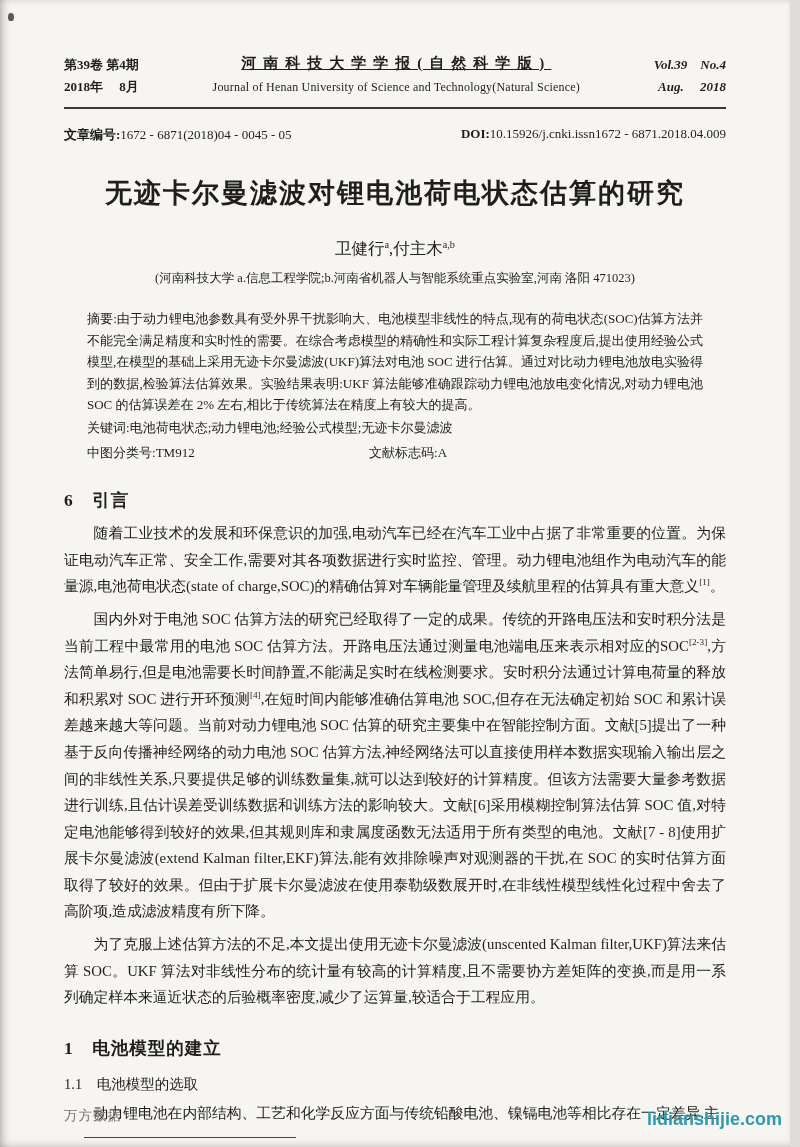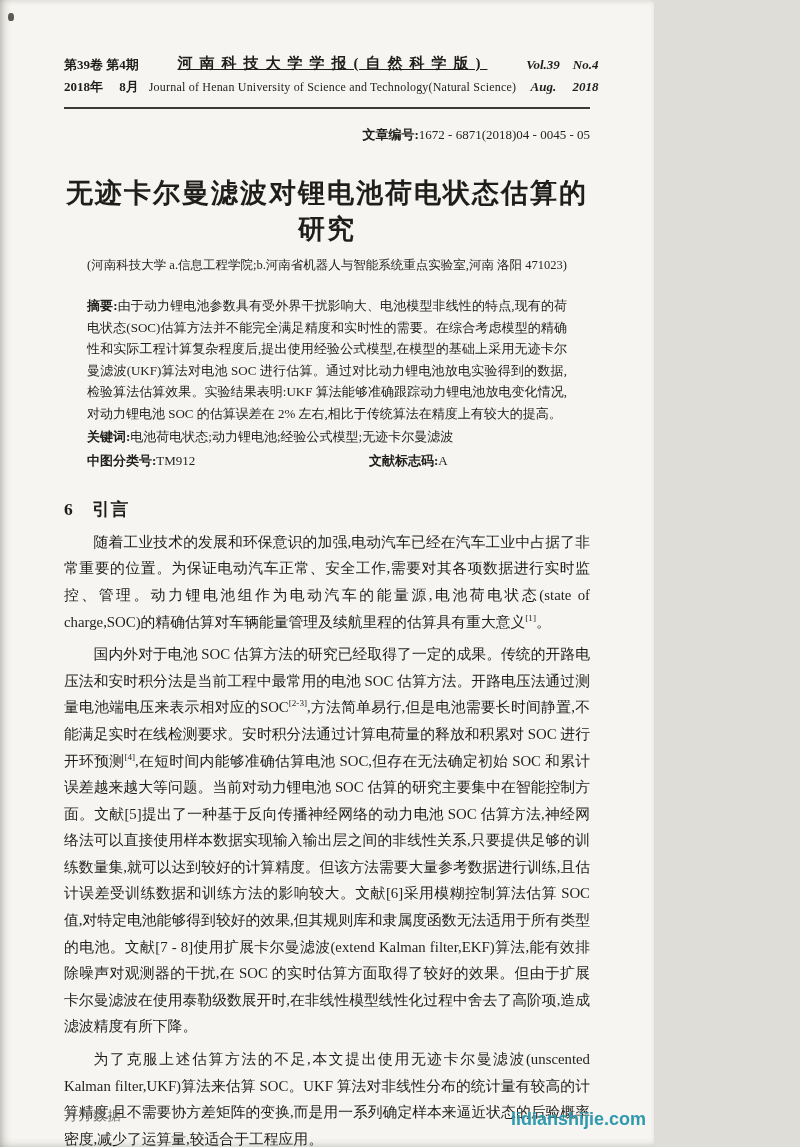--- a/index.html
+++ b/index.html
@@ -1,18 +1,18 @@
 <!DOCTYPE html>
 <html><head>
 <meta charset="utf-8">
 <style>
   html,body{margin:0;padding:0;background:#dfddd8;}
   .page{
     position:relative;
-    width:654px;height:1147px;
+    width:790px;height:1147px;
     background:#f6f5f2;
     box-shadow:inset 7px 0 10px -5px rgba(60,55,45,.35),
                inset 0 -5px 8px -4px rgba(60,55,45,.20),
                inset 0 4px 6px -4px rgba(60,55,45,.12);
     overflow:hidden;
     font-family:"Liberation Serif","DejaVu Serif",serif;
     color:#1f1e1c;
     box-sizing:border-box;
   }
   .speck{position:absolute;left:8px;top:13px;width:6px;height:8px;background:#413f3a;border-radius:45%;opacity:.85;}
@@ -21,32 +21,32 @@
   
   .jheader{display:flex;justify-content:space-between;align-items:flex-start;}
   .h-left,.h-right{font-size:13px;line-height:22px;font-weight:bold;white-space:nowrap;}
   .h-right{text-align:right;font-style:italic;}
   .h-center{text-align:center;flex:1;padding:0 10px;}
   .journal-cn{font-size:15px;font-weight:bold;letter-spacing:7px;white-space:nowrap;text-decoration:underline;}
   .journal-en{font-size:12px;margin-top:7px;letter-spacing:.2px;white-space:nowrap;}
   .header-rule{height:2px;background:#3c3a36;margin-top:9px;box-shadow:0 2px 0 -1px #6b6962;}
 
   
-  .meta-row{display:flex;justify-content:flex-end;margin-top:17px;font-size:13px;}
+  .meta-row{display:flex;justify-content:space-between;margin-top:17px;font-size:13px;}
   .meta-row b{font-weight:bold;}
 
   
   .title{margin-top:31px;text-align:center;font-size:27px;font-weight:bold;letter-spacing:2px;}
   .authors{margin-top:27px;text-align:center;font-size:16.5px;}
   .affiliation{margin-top:10px;text-align:center;font-size:12.5px;}
   sup{font-size:.62em;line-height:0;vertical-align:super;}
 
   
   .abstract-block{margin:21px 23px 0 23px;font-size:13px;line-height:21.6px;text-align:justify;}
-  .abstract-block .lbl{font-weight:bold;margin-top:27px;}
+  .abstract-block .lbl{font-weight:normal;margin-top:27px;}
   .kw-line{margin-top:1px;}
   .clc-line{margin-top:3px;display:flex;}
   .clc-item1{display:inline-block;width:282px;}
 
   
   .sec-h1{margin-top:25px;font-size:17.5px;font-weight:bold;letter-spacing:1px;}
   .para{margin:6px 0 0 0;font-size:14.8px;line-height:26.6px;text-align:justify;text-indent:2em;}
   .para:first-of-type{margin-top:8px;}
   .sec-h2{margin-top:15px;font-size:14.5px;font-weight:normal;}
 
@@ -81,23 +81,27 @@
         <div>Vol.39　No.4</div>
         <div>Aug.　  2018</div>
       </div>
     </div>
     <div class="header-rule"></div>
 
     <div class="meta-row">
       <div>
         <b>文章编号:</b><span>1672 - 6871(2018)04 - 0045 - 05</span>
       </div>
+      <div>
+        <b>DOI:</b><span>10.15926/j.cnki.issn1672 - 6871.2018.04.009</span>
+      </div>
     </div>
 
     <div class="title">无迹卡尔曼滤波对锂电池荷电状态估算的研究</div>
+    <div class="authors">卫健行<sup>a</sup>,付主木<sup>a,b</sup></div>
     <div class="affiliation">(河南科技大学 a.信息工程学院;b.河南省机器人与智能系统重点实验室,河南 洛阳 471023)</div>
 
     <div class="abstract-block">
       <div>
         <span class="lbl">摘要:</span><span>由于动力锂电池参数具有受外界干扰影响大、电池模型非线性的特点,现有的荷电状态(SOC)估算方法并不能完全满足精度和实时性的需要。在综合考虑模型的精确性和实际工程计算复杂程度后,提出使用经验公式模型,在模型的基础上采用无迹卡尔曼滤波(UKF)算法对电池 SOC 进行估算。通过对比动力锂电池放电实验得到的数据,检验算法估算效果。实验结果表明:UKF 算法能够准确跟踪动力锂电池放电变化情况,对动力锂电池 SOC 的估算误差在 2% 左右,相比于传统算法在精度上有较大的提高。</span>
       </div>
       <div class="kw-line">
         <span class="lbl">关键词:</span><span>电池荷电状态;动力锂电池;经验公式模型;无迹卡尔曼滤波</span>
       </div>
       <div class="clc-line">

